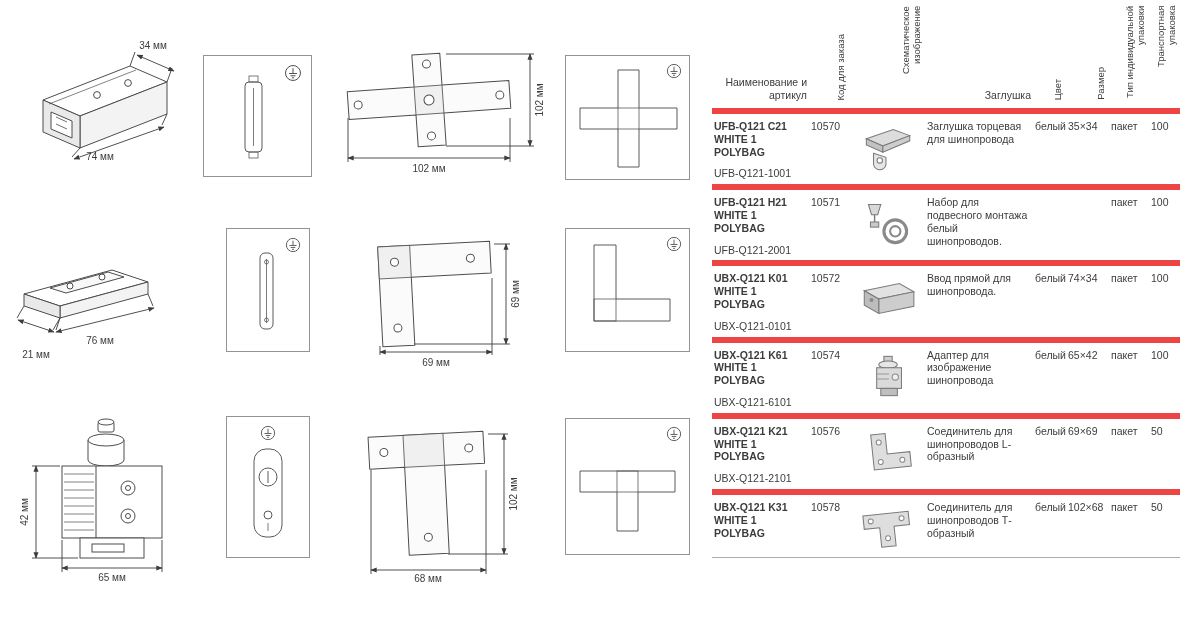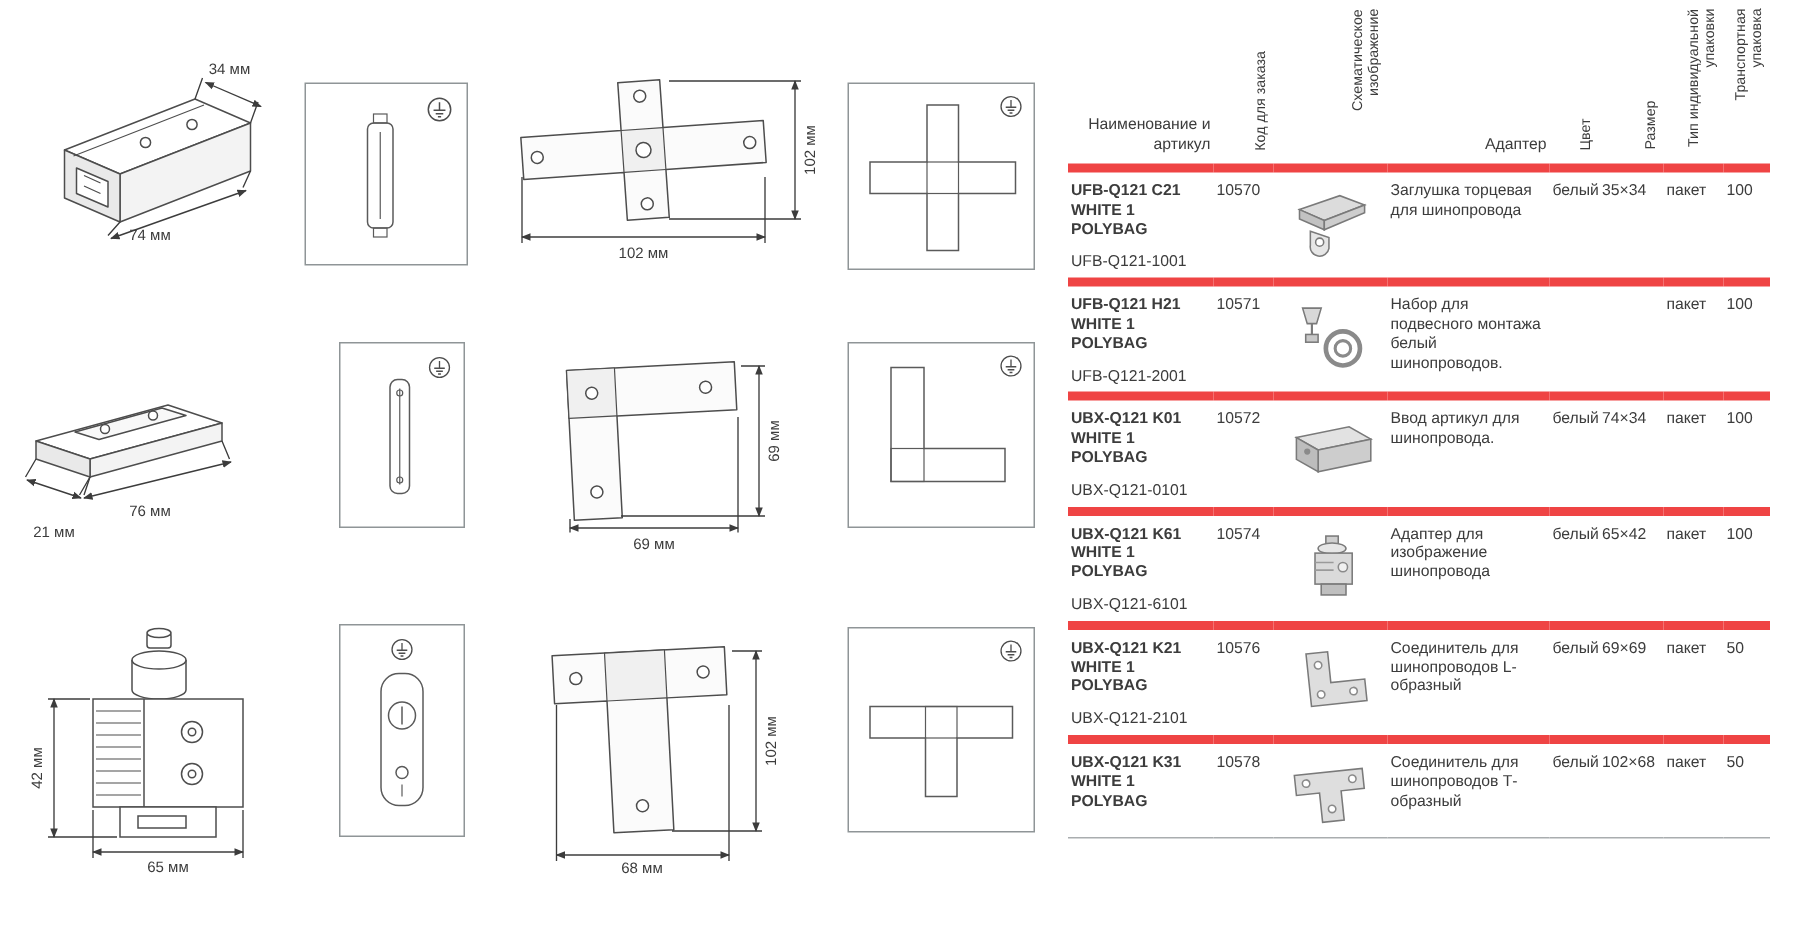--- a/index.html
+++ b/index.html
@@ -305,21 +305,21 @@
     <col style="width:33px">
         <col style="width:43px">
         <col style="width:40px">
         <col style="width:31px">
   </colgroup>
   <thead>
     <tr>
       <th class="h-left">Наименование и артикул</th>
       <th class="h-vert"><span>Код для заказа</span></th>
       <th class="h-vert"><span>Схематическое изображение</span></th>
-      <th class="h-left">Адаптер</th>
+      <th class="h-left">Заглушка</th>
       <th class="h-vert"><span>Цвет</span></th>
       <th class="h-vert"><span>Размер</span></th>
       <th class="h-vert"><span>Тип индивидуальной упаковки</span></th>
       <th class="h-vert"><span>Транспортная упаковка</span></th>
     </tr>
   </thead>
   <tbody>
         <tr>
     <td class="c-name">
       <div class="pname">UFB-Q121 C21 WHITE 1 POLYBAG</div>
@@ -358,21 +358,21 @@
     <td class="c-name">
       <div class="pname">UBX-Q121 K01 WHITE 1 POLYBAG</div>
       <div class="particle">UBX-Q121-0101</div>
     </td>
     <td class="c-code">10572</td>
     <td class="c-img">
       <svg class="mini" viewBox="0 0 60 48" width="62" height="50">
               <use href="#icon-feed"></use>
             </svg>
     </td>
-    <td class="c-desc">Ввод артикул для шинопровода.</td>
+    <td class="c-desc">Ввод прямой для шинопровода.</td>
     <td class="c-color">белый</td>
     <td class="c-size">74×34</td>
     <td class="c-pack">пакет</td>
     <td class="c-transport">100</td>
   </tr>
         <tr>
     <td class="c-name">
       <div class="pname">UBX-Q121 K61 WHITE 1 POLYBAG</div>
       <div class="particle">UBX-Q121-6101</div>
     </td>

